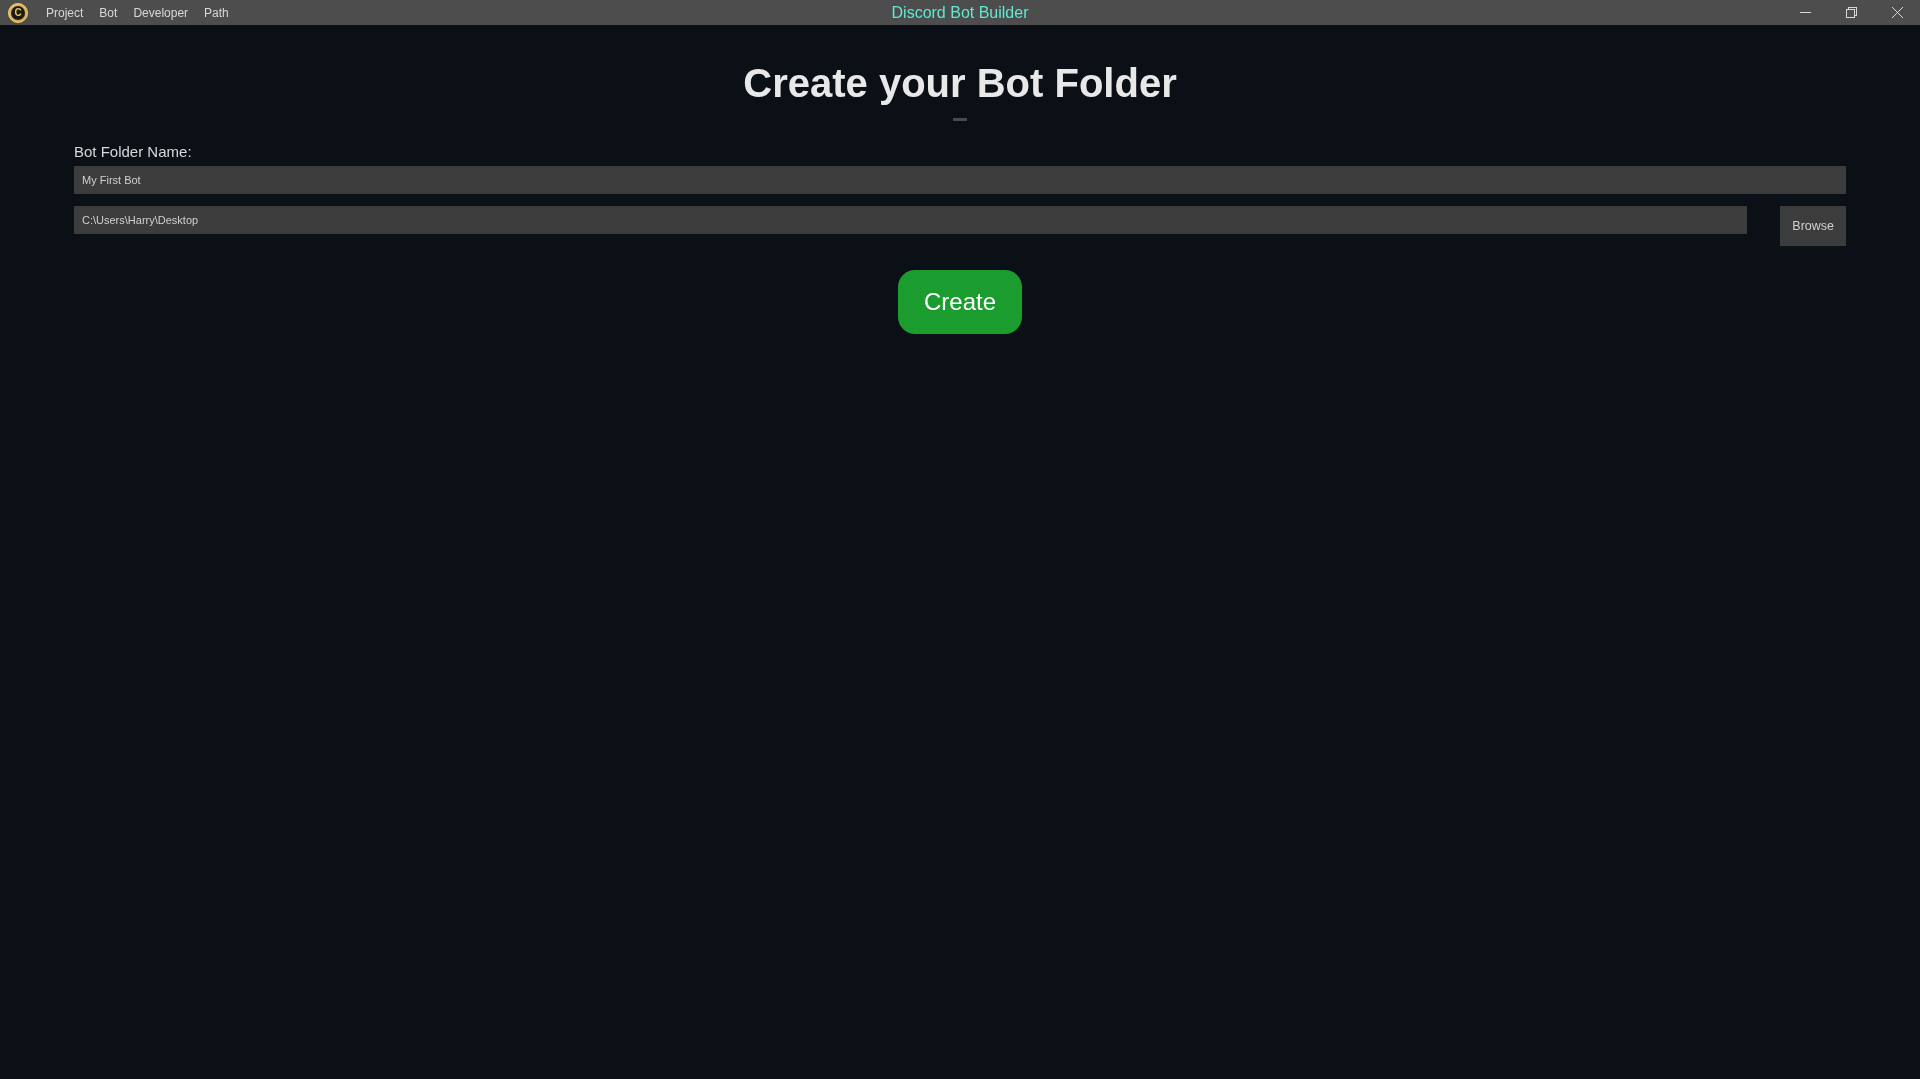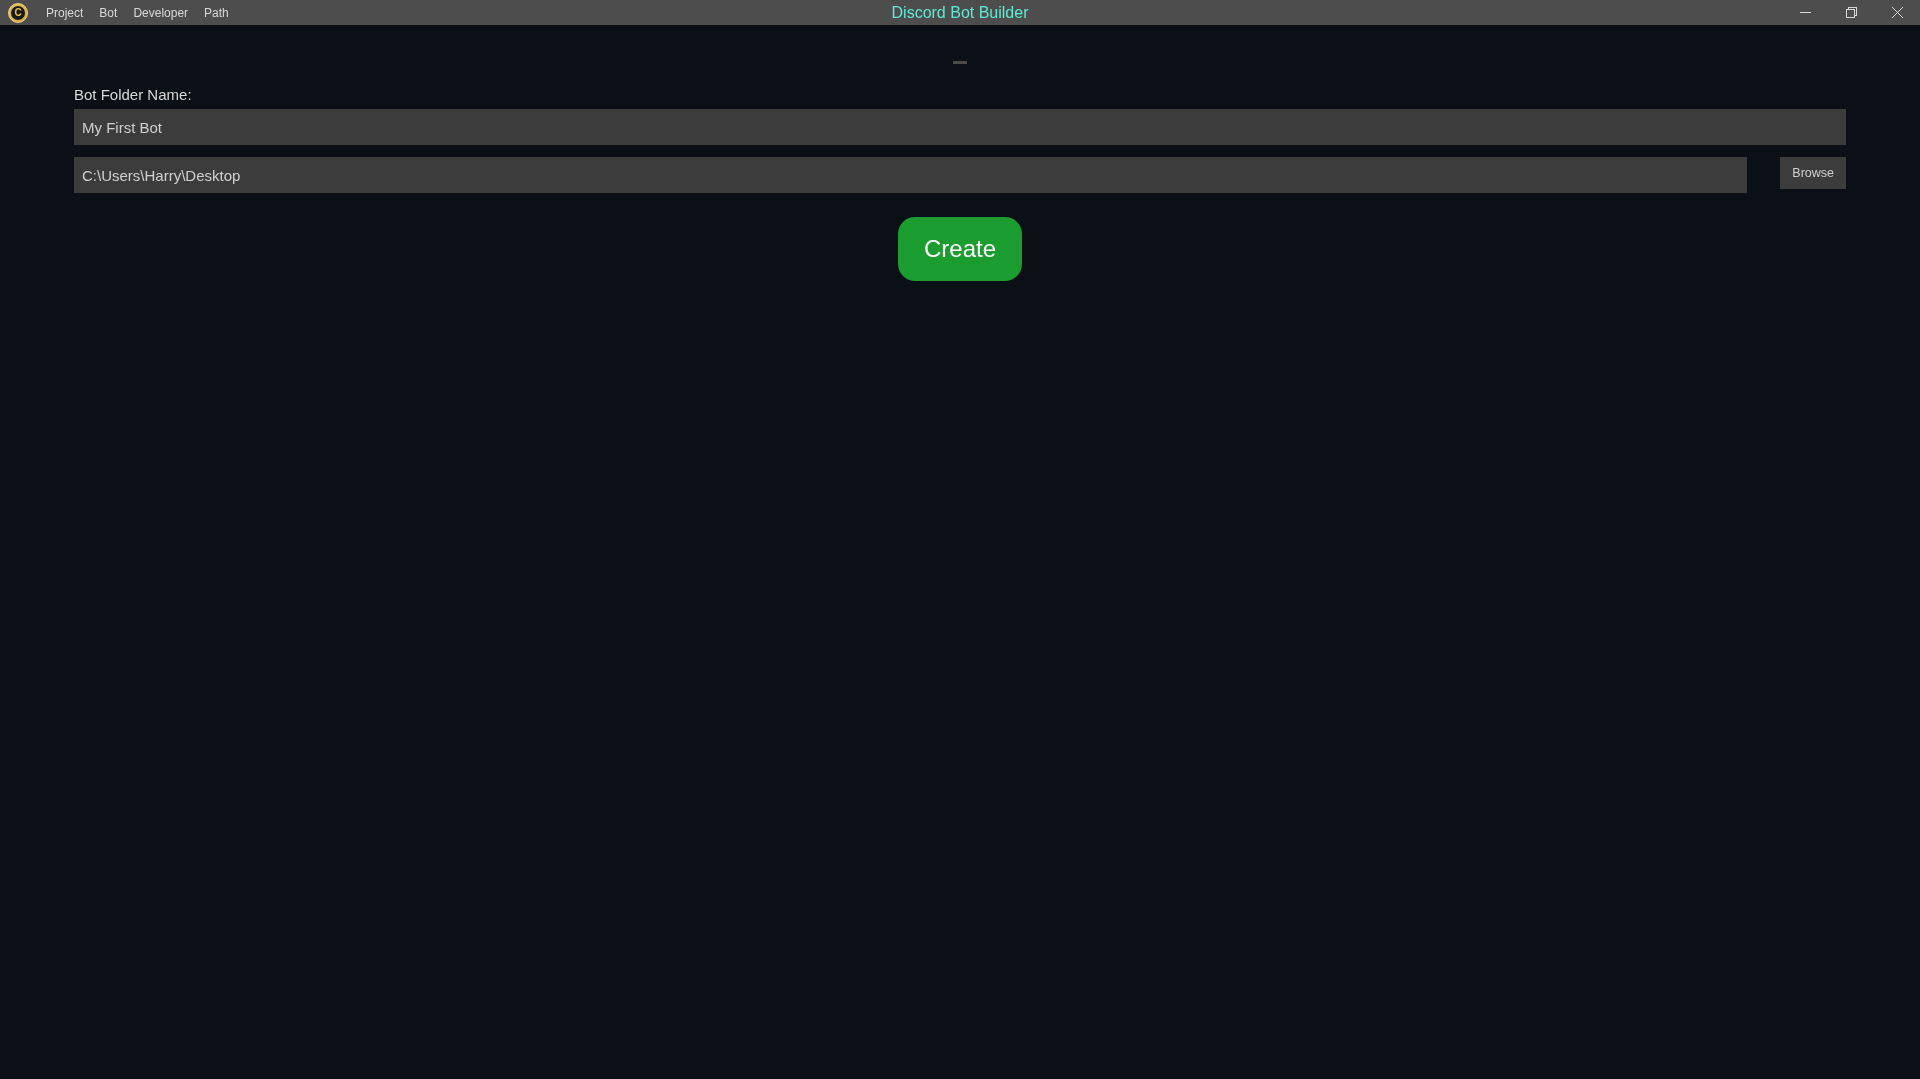--- a/index.html
+++ b/index.html
@@ -124,40 +124,40 @@
     
     .form-label {
       color: #d8d8d8;
       font-size: 15px;
       display: block;
       margin-bottom: 6px;
     }
     
     .form-input {
       width: 100%;
-      height: 36px;
+      height: 28px;
       background-color: #3c3c3c;
       border: none;
       color: #d0d0d0;
-      font-size: 15px;
+      font-size: 11px;
       padding: 0 8px;
       outline: none;
     }
     
     .path-row {
       display: flex;
       gap: 33px;
     }
     
     .path-input {
       flex: 1;
     }
     
     .browse-button {
-      height: 32px;
+      height: 40px;
       background-color: #3c3c3c;
       border: none;
       color: #d0d0d0;
       font-size: 12.5px;
       padding: 6px 12px;
       cursor: pointer;
     }
     
     .create-button {
       display: block;
@@ -208,20 +208,21 @@
     <div class="window-control close">
       <svg class="icon-svg" viewBox="0 0 11 11">
         <line x1="0" y1="0" x2="11" y2="11" stroke="#d8d8d8" stroke-width="1"></line>
         <line x1="11" y1="0" x2="0" y2="11" stroke="#d8d8d8" stroke-width="1"></line>
       </svg>
     </div>
   </div>
 </div>
 
 <div class="content">
+  <h1 class="page-title">Create your Bot Folder</h1>
   <div class="title-divider"></div>
 
   <div class="form-group">
     <label class="form-label">Bot Folder Name:</label>
     <input type="text" class="form-input" value="My First Bot" style="">
   </div>
 
   <div class="form-group">
     <div class="path-row">
       <input type="text" class="form-input path-input" value="C:\Users\Harry\Desktop" style="">

